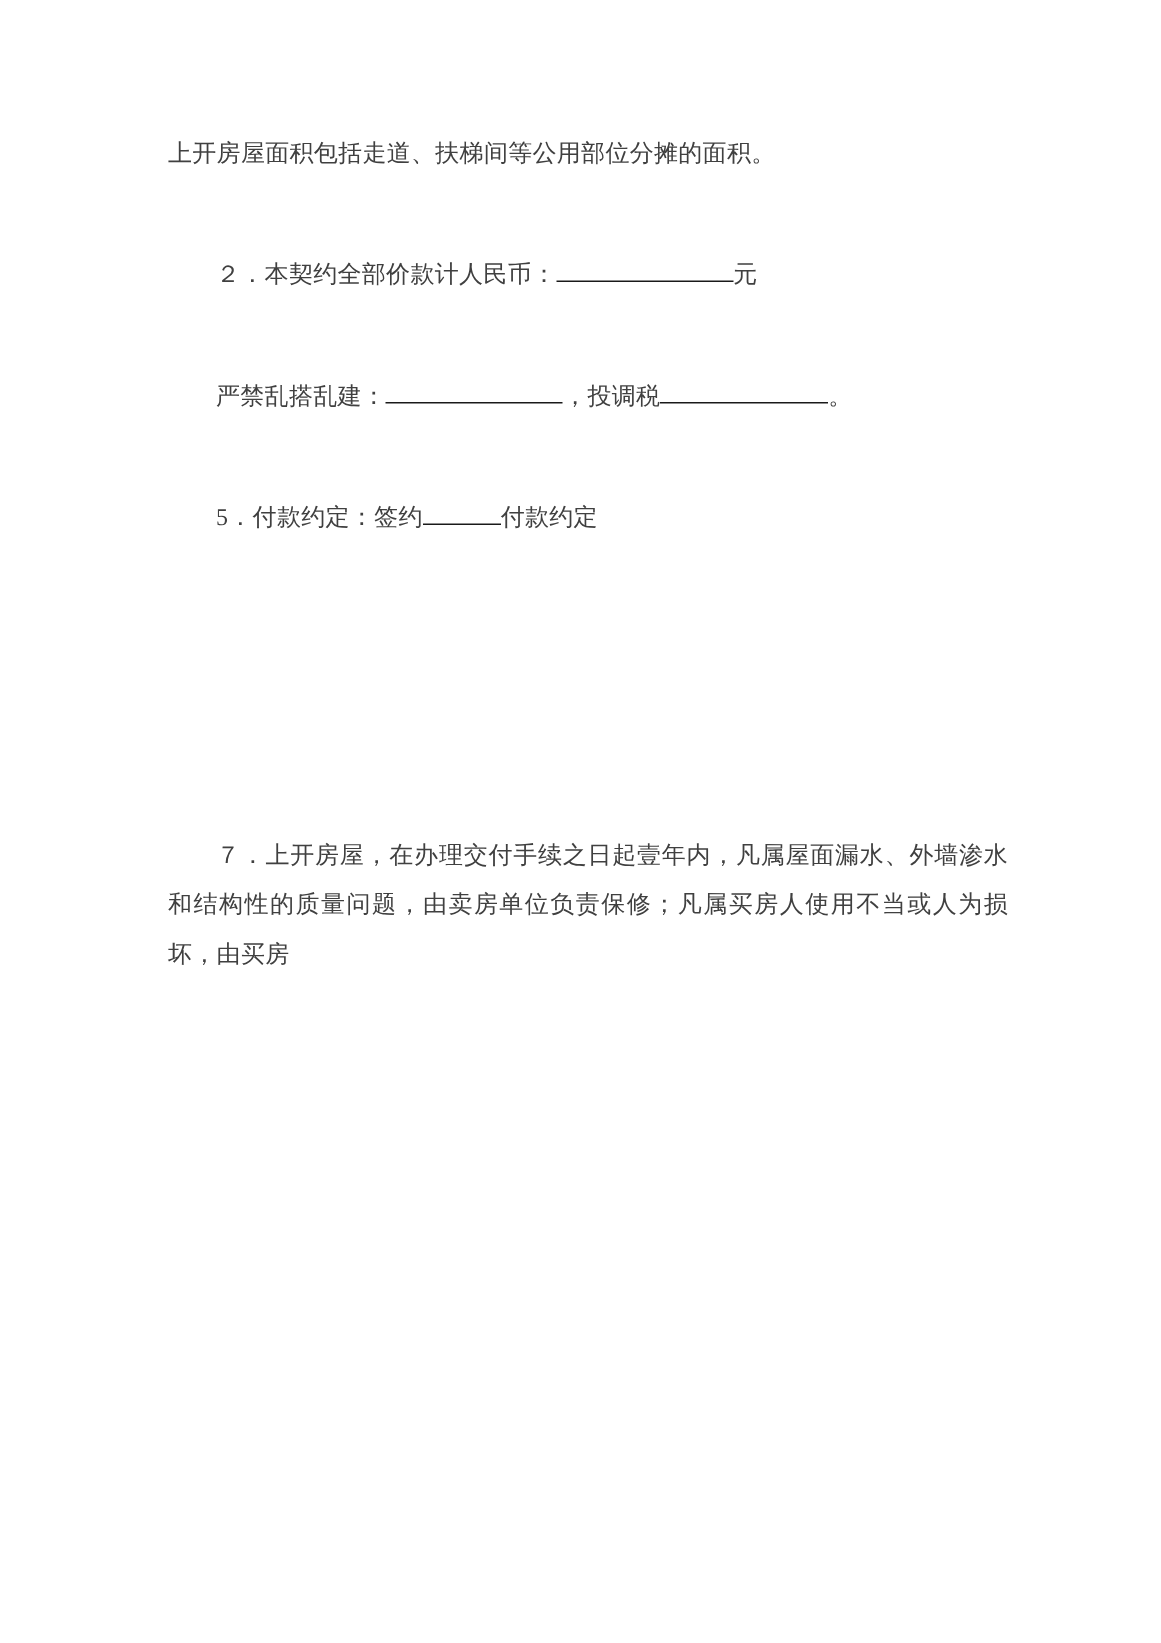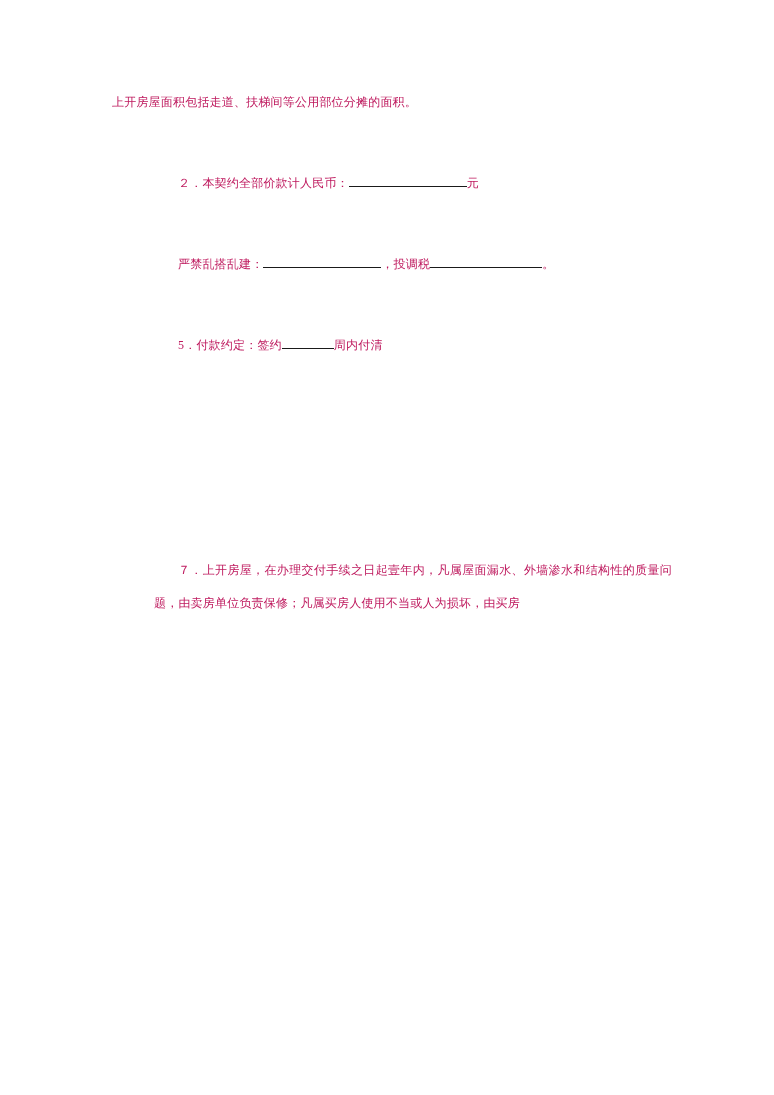--- a/index.html
+++ b/index.html
@@ -18,30 +18,30 @@
     margin: 0 auto;
     overflow: hidden;
   }
   .doc-body {
     position: absolute;
     left: 112px;
     top: 86px;
     width: 560px;
   }
   .para {
-    font-size: 12px;
+    font-size: 16px;
     line-height: 33px;
-    color: #be185d;
+    color: #404040;
     text-align: justify;
     text-justify: inter-ideograph;
     margin: 0 0 0 0;
     letter-spacing: 0.2px;
   }
   .gap-md { height: 48px; }
-  .indent { text-indent: 2em; margin-left: 42px; }
+  .indent { text-indent: 2em; }
   .blank {
     display: inline-block;
     border-bottom: 1px solid #1a1a1a;
     vertical-align: baseline;
     height: 16px;
   }
   .blank-long { width: 118px; }
   .blank-mid { width: 112px; }
   .blank-short { width: 52px; }
 </style>
@@ -49,20 +49,20 @@
 <body>
 
 <div class="page">
   <div class="doc-body">
       <p class="para"><span>上开房屋面积包括走道、扶梯间等公用部位分摊的面积。</span></p>
       <div class="gap-md"></div>
       <p class="para indent"><span>２．本契约全部价款计人民币：</span><span class="blank blank-long"></span><span>元</span></p>
       <div class="gap-md"></div>
       <p class="para indent"><span>严禁乱搭乱建：</span><span class="blank blank-long"></span><span>，投调税</span><span class="blank blank-mid"></span><span>。</span></p>
       <div class="gap-md"></div>
-      <p class="para indent"><span>5．付款约定：签约</span><span class="blank blank-short"></span><span>周内付清</span></p>
+      <p class="para indent"><span>5．付款约定：签约</span><span class="blank blank-short"></span><span>付款约定</span></p>
       <div class="gap-md"></div>
       <div class="gap-md"></div>
       <div class="gap-md"></div>
       <div class="gap-md"></div>
       <p class="para indent"><span>７．上开房屋，在办理交付手续之日起壹年内，凡属屋面漏水、外墙渗水和结构性的质量问题，由卖房单位负责保修；凡属买房人使用不当或人为损坏，由买房</span></p>
     </div>
 </div>
 
 </body></html>

